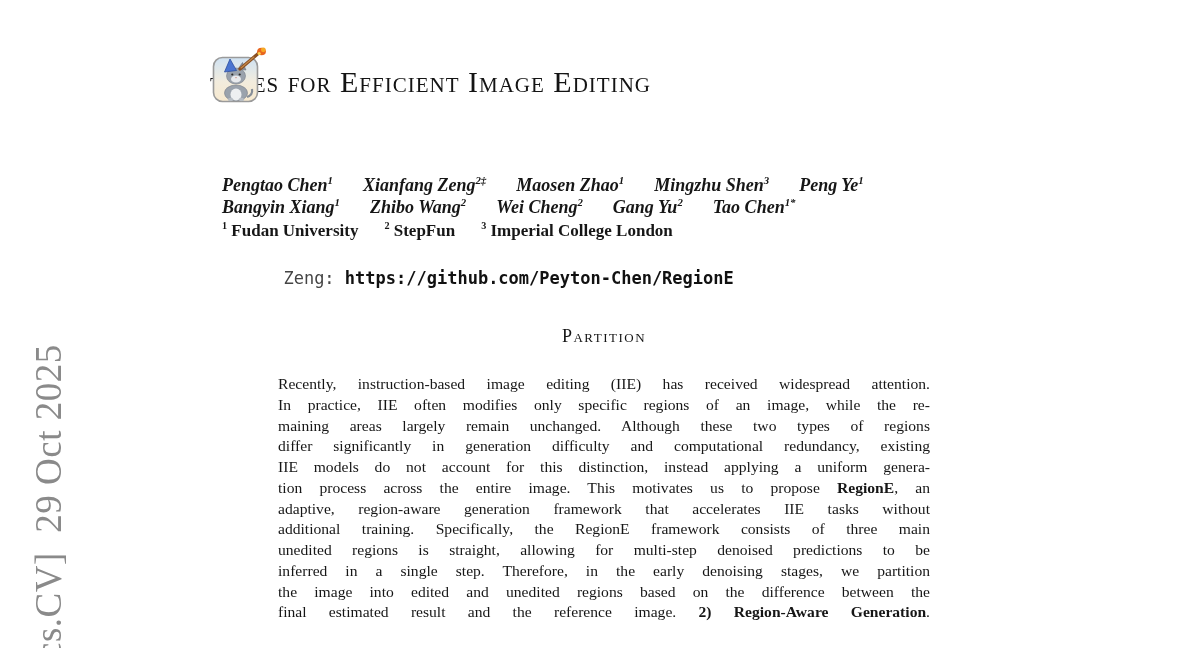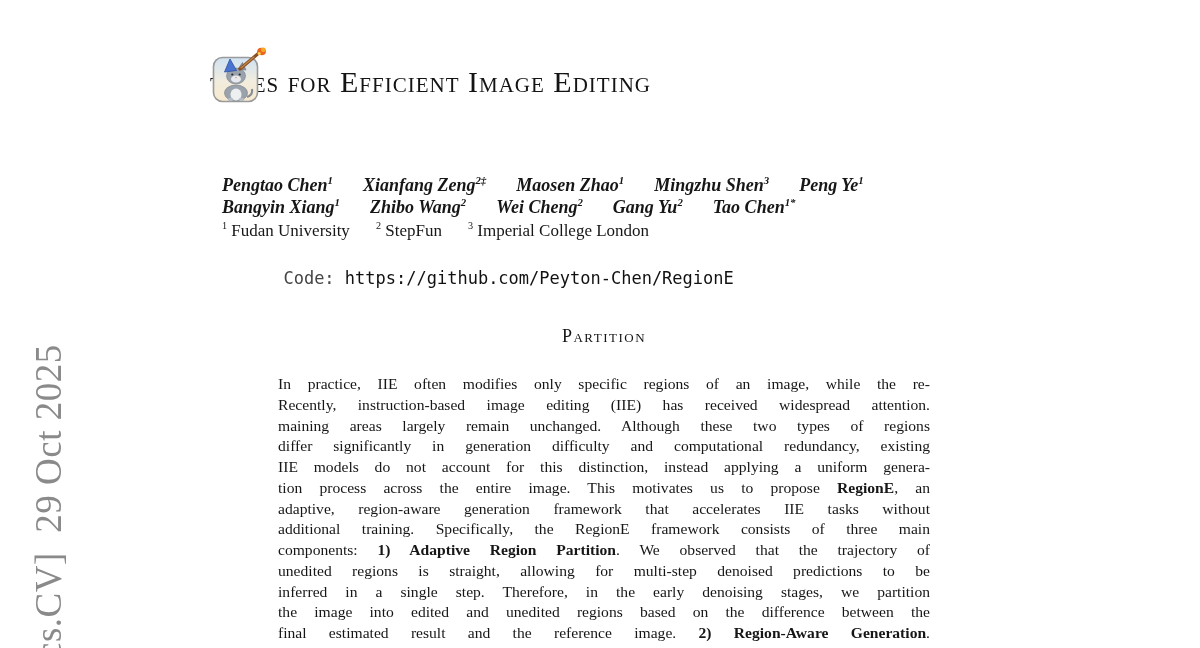--- a/index.html
+++ b/index.html
@@ -22,28 +22,28 @@
   }
   .title-line1{padding-left:76px;}
   .title-icon{position:absolute;left:1px;top:-20px;width:60px;height:62px;}
   
   .authors-block{position:absolute;left:222px;top:174px;}
   .author-row{font-size:18px;line-height:22px;font-weight:bold;white-space:nowrap;font-style:italic;}
   .author{margin-right:30px;}
   .author:last-child{margin-right:0;}
   sup{vertical-align:super;font-size:60%;line-height:0;}
   .affil-row{font-size:17px;line-height:22px;margin-top:2px;white-space:nowrap;}
-  .affil{margin-right:26px;font-weight:normal;}
+  .affil{margin-right:26px;font-weight:bold;}
   .affil:last-child{margin-right:16px;}
   .code-row{
     margin-top:3px;font-family:"DejaVu Sans Mono", monospace;
     font-size:17px;line-height:22px;white-space:pre;
   }
   .code-label{color:#454545;}
-  .code-url{font-weight:normal;color:#111111;}
+  .code-url{font-weight:bold;color:#111111;}
   
   .abstract-heading{
     position:absolute;left:278px;top:326px;width:652px;text-align:center;
     font-variant:small-caps;font-size:18px;letter-spacing:1.5px;color:#141414;
   }
   .abstract-body{position:absolute;left:278px;top:374px;width:652px;font-size:15.6px;}
   .abs-line{
     height:20.75px;line-height:20.75px;white-space:nowrap;
     text-align:justify;text-align-last:justify;
   }
@@ -95,34 +95,33 @@
     <div class="title-line2">types for Efficient Image Editing</div>
   </div>
 
   <div class="authors-block">
     <div>
         <div class="author-row"><span class="author">Pengtao Chen<sup>1</sup></span><span class="author">Xianfang Zeng<sup>2‡</sup></span><span class="author">Maosen Zhao<sup>1</sup></span><span class="author">Mingzhu Shen<sup>3</sup></span><span class="author">Peng Ye<sup>1</sup></span></div>
         <div class="author-row"><span class="author">Bangyin Xiang<sup>1</sup></span><span class="author">Zhibo Wang<sup>2</sup></span><span class="author">Wei Cheng<sup>2</sup></span><span class="author">Gang Yu<sup>2</sup></span><span class="author">Tao Chen<sup>1*</sup></span></div>
       </div>
     <div class="affil-row"><span class="affil"><sup>1</sup> Fudan University</span><span class="affil"><sup>2</sup> StepFun</span><span class="affil"><sup>3</sup> Imperial College London</span></div>
     <div class="code-row">
-      <span class="code-label">Code: </span><span class="code-url">https://github.com/Peyton-Chen/RegionE</span>
+      <span class="code-label">Zeng: </span><span class="code-url">https://github.com/Peyton-Chen/RegionE</span>
     </div>
   </div>
 
   <div class="abstract-heading">Partition</div>
   <div class="abstract-body">
+      <div class="abs-line"><span>Recently, instruction-based image editing (IIE) has received widespread attention.</span></div>
       <div class="abs-line"><span>In practice, IIE often modifies only specific regions of an image, while the re-</span></div>
-      <div class="abs-line"><span>Recently, instruction-based image editing (IIE) has received widespread attention.</span></div>
       <div class="abs-line"><span>maining areas largely remain unchanged. Although these two types of regions</span></div>
       <div class="abs-line"><span>differ significantly in generation difficulty and computational redundancy, existing</span></div>
       <div class="abs-line"><span>IIE models do not account for this distinction, instead applying a uniform genera-</span></div>
       <div class="abs-line"><span>tion process across the entire image. This motivates us to propose </span><b>RegionE</b><span>, an</span></div>
       <div class="abs-line"><span>adaptive, region-aware generation framework that accelerates IIE tasks without</span></div>
       <div class="abs-line"><span>additional training. Specifically, the RegionE framework consists of three main</span></div>
-      <div class="abs-line"><span>components: </span><b>1) Adaptive Region Partition</b><span>. We observed that the trajectory of</span></div>
       <div class="abs-line"><span>unedited regions is straight, allowing for multi-step denoised predictions to be</span></div>
       <div class="abs-line"><span>inferred in a single step. Therefore, in the early denoising stages, we partition</span></div>
       <div class="abs-line"><span>the image into edited and unedited regions based on the difference between the</span></div>
       <div class="abs-line"><span>final estimated result and the reference image. </span><b>2) Region-Aware Generation</b><span>.</span></div>
     </div>
 
 </div>
 
 </body></html>

